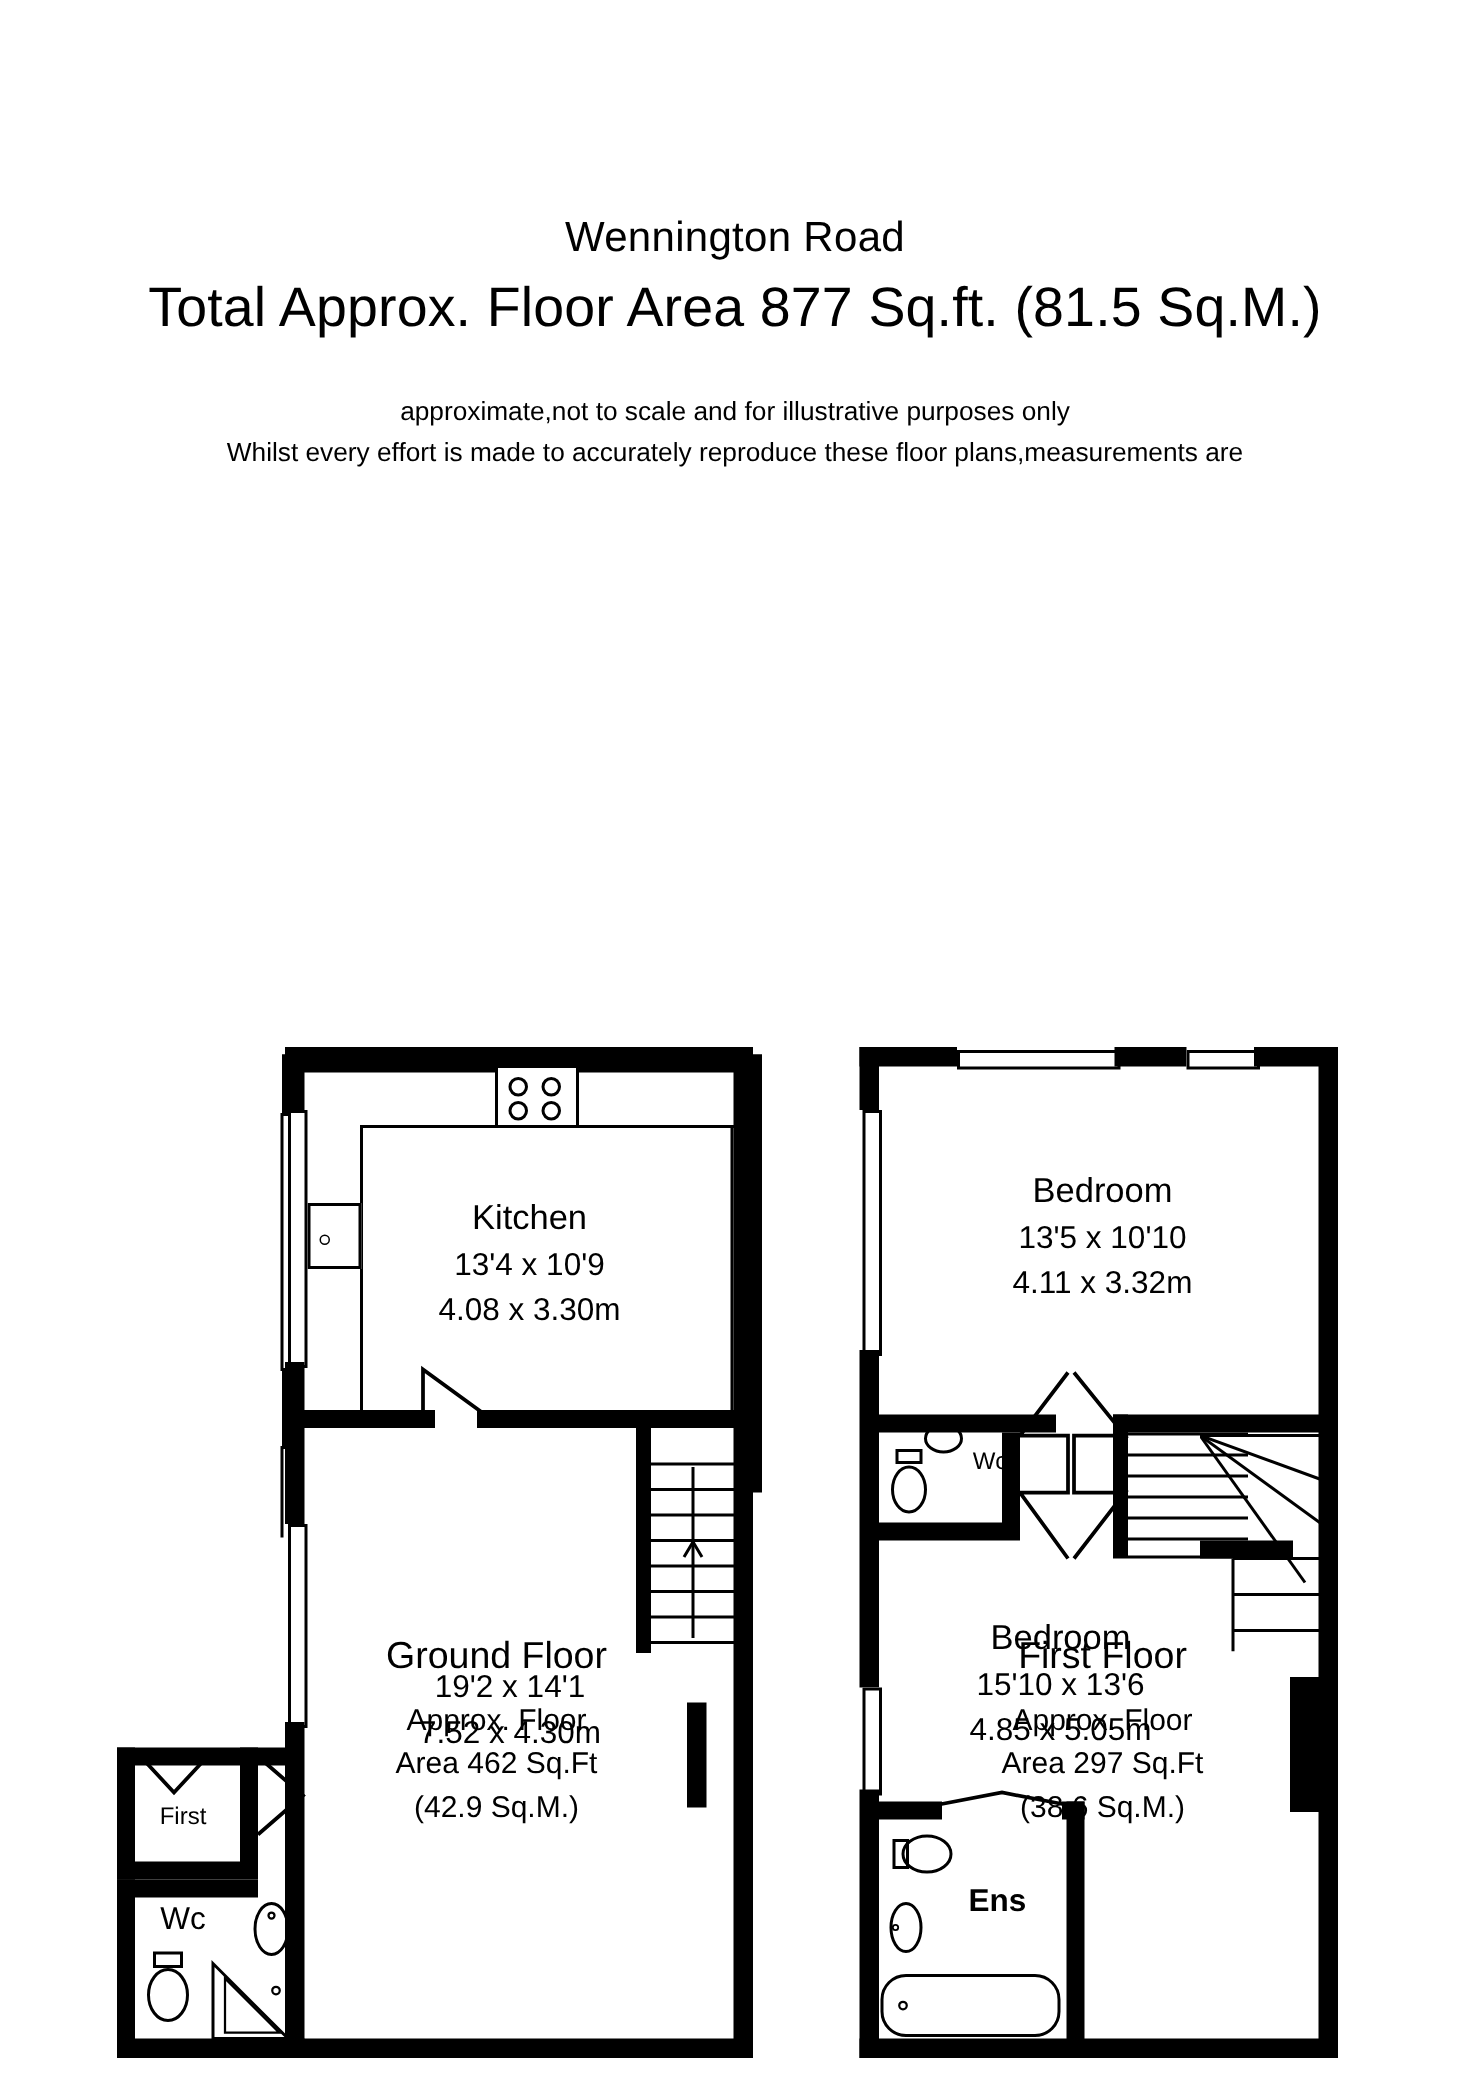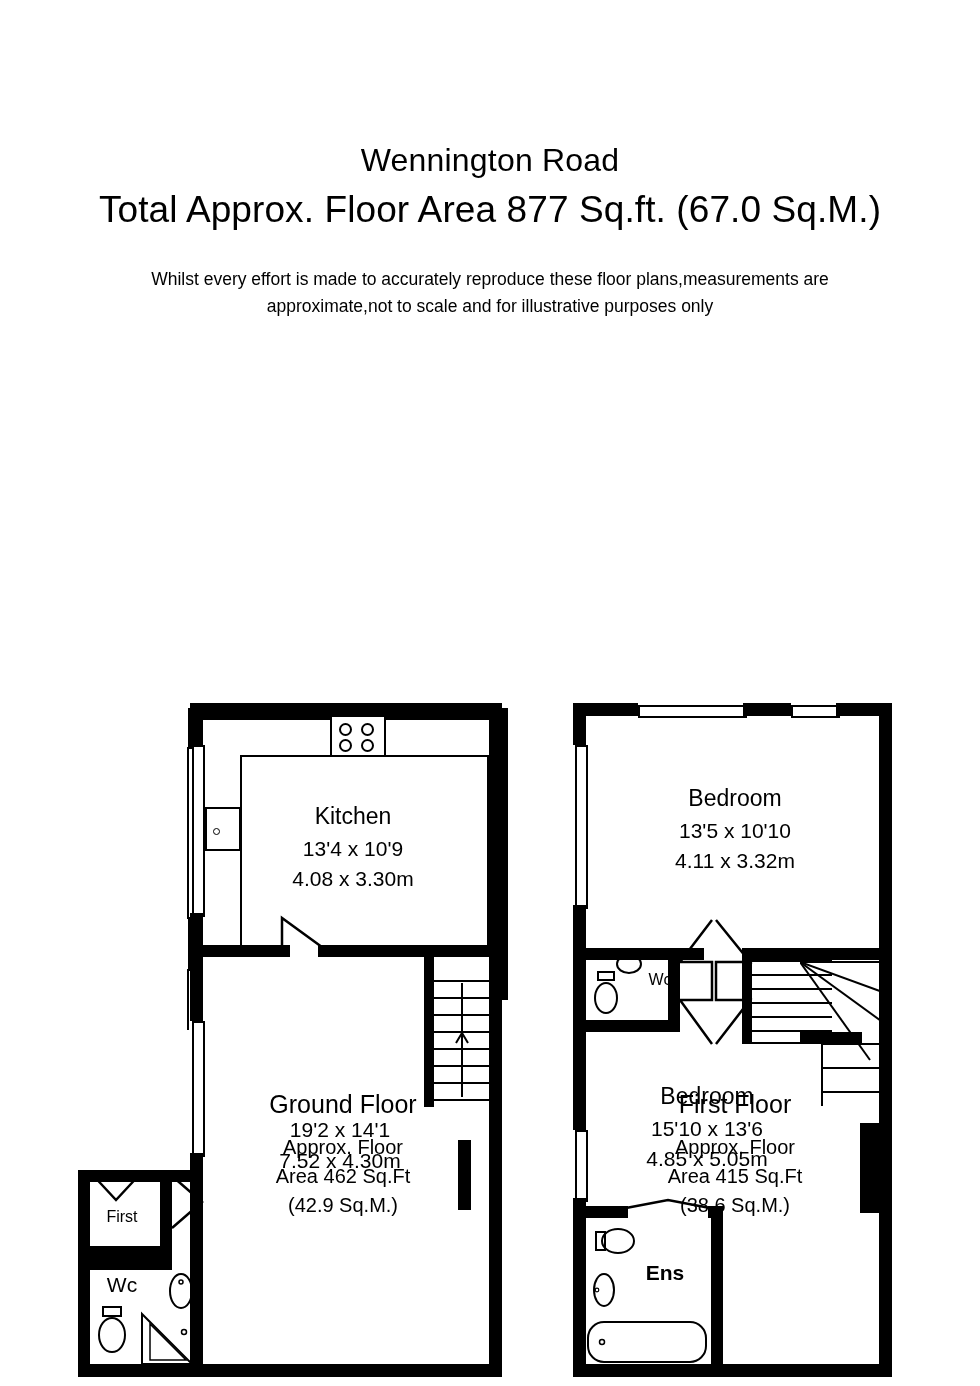--- a/index.html
+++ b/index.html
@@ -1,18 +1,18 @@
 <!DOCTYPE html>
 <html><head>
 <meta charset="utf-8">
 <style>
   html,body{margin:0;padding:0;background:#ffffff;}
   body{width:980px;height:1386px;position:relative;font-family:"Liberation Sans",sans-serif;color:#000;}
   .header{text-align:center;padding-top:140px;}
-  .title{font-size:32px;font-weight:400;line-height:1.25;letter-spacing:0.2px;}
+  .title{font-size:28px;font-weight:400;line-height:1.25;letter-spacing:0.2px;}
   .subtitle{font-size:37px;font-weight:400;line-height:1.3;margin-top:6px;letter-spacing:0.1px;}
   .disclaimer{font-size:17.5px;line-height:1.55;margin-top:32px;width:800px;margin-left:auto;margin-right:auto;}
   .plans{position:relative;width:792px;height:760px;}
   .floor{position:absolute;}
 
   
   .w{position:absolute;background:#000;}
   .thin{position:absolute;background:#000;}
   .roomlabel{position:absolute;text-align:center;font-size:21px;line-height:1.45;}
   .roomlabel .nm{font-size:23px;}
@@ -22,24 +22,24 @@
   .caption .cap-title{font-size:25px;margin-bottom:14px;}
   .caption .cap-line{font-size:20px;line-height:1.45;}
 
   svg{display:block;}
 </style>
 </head>
 <body>
 
 <div class="header">
   <div class="title">Wennington Road</div>
-  <div class="subtitle">Total Approx. Floor Area 877 Sq.ft. (67.0 Sq.M.)</div>
+  <div class="subtitle">Total Approx. Floor Area 877 Sq.ft. (81.5 Sq.M.)</div>
   <div class="disclaimer">
+    <div>approximate,not to scale and for illustrative purposes only</div>
     <div>Whilst every effort is made to accurately reproduce these floor plans,measurements are</div>
-    <div>approximate,not to scale and for illustrative purposes only</div>
   </div>
 </div>
 
 <div class="plans">
 
   <div class="floor" style="left:60px;top:10px;">
     <svg width="470" height="700" viewBox="0 0 470 700">
 
       <rect x="128" y="378" width="320" height="12" fill="#000"></rect>
 
@@ -259,25 +259,25 @@
     </div>
 
     <div class="roomlabel" style="left:612px;top:760px;width:190px;">
       <div class="nm">Bedroom</div>
       <div>15'10 x 13'6</div>
       <div>4.85 x 5.05m</div>
     </div>
   </div>
 </div>
 
-<div class="caption" style="left:198px;top:1090px;width:290px;">
+<div class="caption" style="left:186px;top:1090px;width:290px;">
   <div class="cap-title">Ground Floor</div>
   <div class="cap-line">Approx. Floor</div>
   <div class="cap-line">Area 462 Sq.Ft</div>
   <div class="cap-line">(42.9 Sq.M.)</div>
 </div>
 
 <div class="caption" style="left:590px;top:1090px;width:290px;">
   <div class="cap-title">First Floor</div>
   <div class="cap-line">Approx. Floor</div>
-  <div class="cap-line">Area 415 Sq.Ft</div>
+  <div class="cap-line">Area 297 Sq.Ft</div>
   <div class="cap-line">(38.6 Sq.M.)</div>
 </div>
 
 </body></html>

